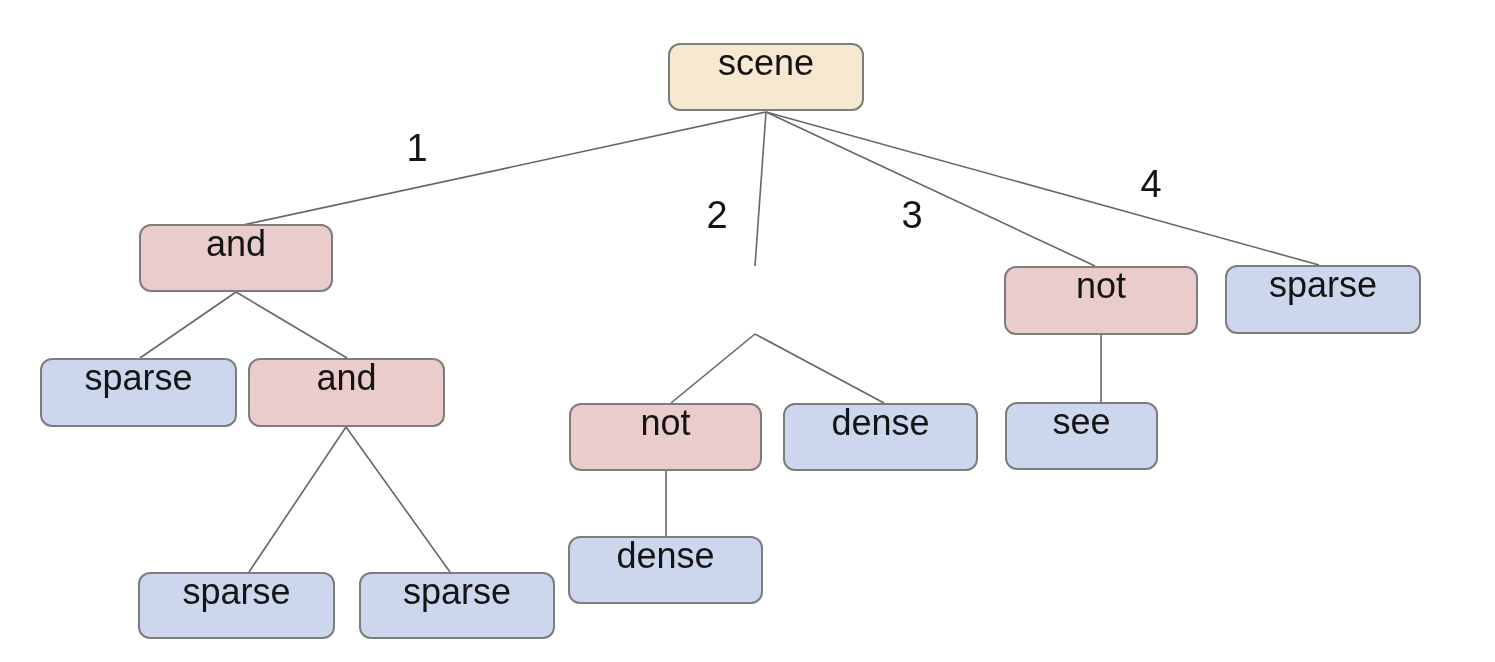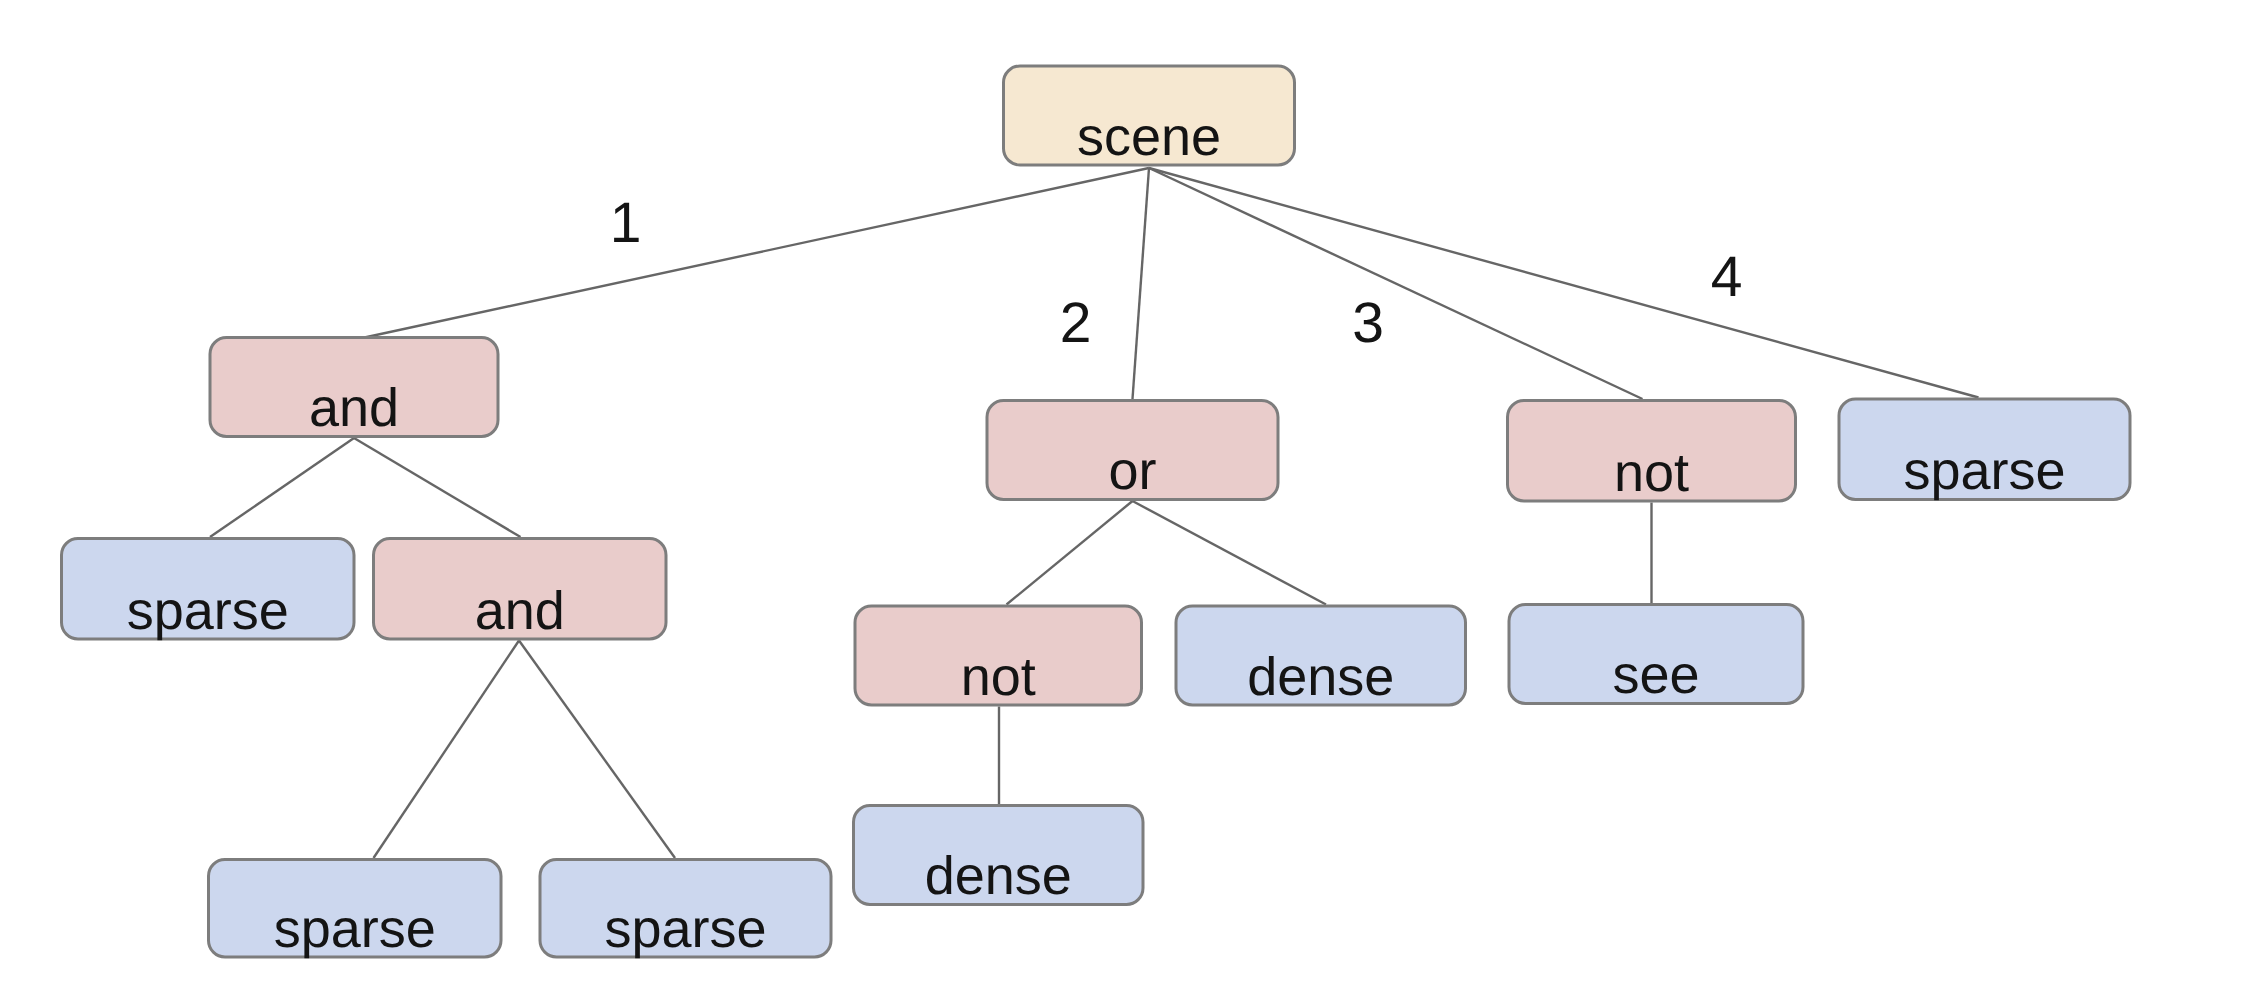--- a/index.html
+++ b/index.html
@@ -26,21 +26,21 @@
     font-family: "Liberation Sans", sans-serif;
     font-size: 38px;
     text-anchor: middle;
   }
   .node {
     position: absolute;
     box-sizing: border-box;
     border: 2px solid var(--node-border, #7d7d7d);
     border-radius: 12px;
     display: flex;
-    align-items: flex-end;
+    align-items: flex-start;
     justify-content: center;
     font-size: 36px;
     color: var(--text-color, #141414);
     line-height: 1;
   }
   .node.root     { background: var(--root-fill, #f6e8d1); }
   .node.operator { background: var(--operator-fill, #e9cccb); }
   .node.leaf     { background: var(--leaf-fill, #ccd7ee); }
 </style>
 </head>
@@ -69,23 +69,20 @@
   </svg>
 
   <div class="node root" style="left:668px; top:43px; width:196px; height:68px">
     <span>scene</span>
   </div>
 
   <div class="node operator" style="left:139px; top:224px; width:194px; height:68px">
     <span>and</span>
   </div>
 
-  <div class="node operator" style="left:657px; top:266px; width:196px; height:68px">
-    <span>or</span>
-  </div>
 
   <div class="node operator" style="left:1004px; top:266px; width:194px; height:69px">
     <span>not</span>
   </div>
 
   <div class="node leaf" style="left:1225px; top:265px; width:196px; height:69px">
     <span>sparse</span>
   </div>
 
   <div class="node leaf" style="left:40px; top:358px; width:197px; height:69px">
@@ -97,21 +94,21 @@
   </div>
 
   <div class="node operator" style="left:569px; top:403px; width:193px; height:68px">
     <span>not</span>
   </div>
 
   <div class="node leaf" style="left:783px; top:403px; width:195px; height:68px">
     <span>dense</span>
   </div>
 
-  <div class="node leaf" style="left:1005px; top:402px; width:198px; height:68px">
+  <div class="node leaf" style="left:1005px; top:402px; width:153px; height:68px">
     <span>see</span>
   </div>
 
   <div class="node leaf" style="left:568px; top:536px; width:195px; height:68px">
     <span>dense</span>
   </div>
 
   <div class="node leaf" style="left:138px; top:572px; width:197px; height:67px">
     <span>sparse</span>
   </div>

